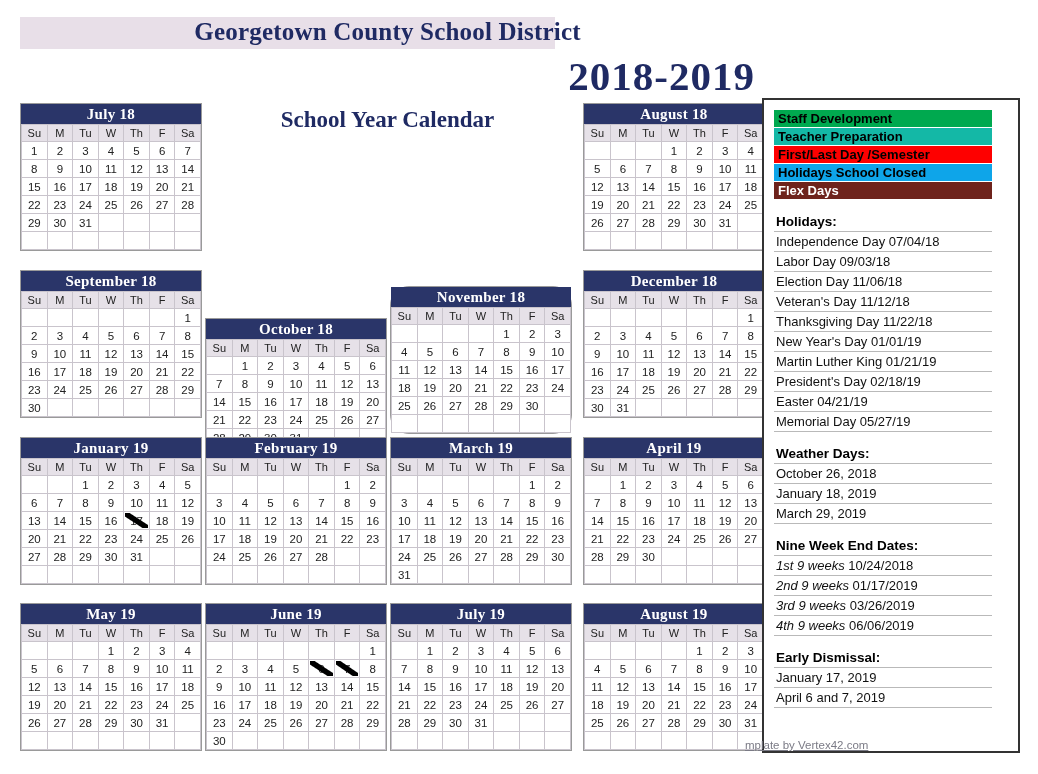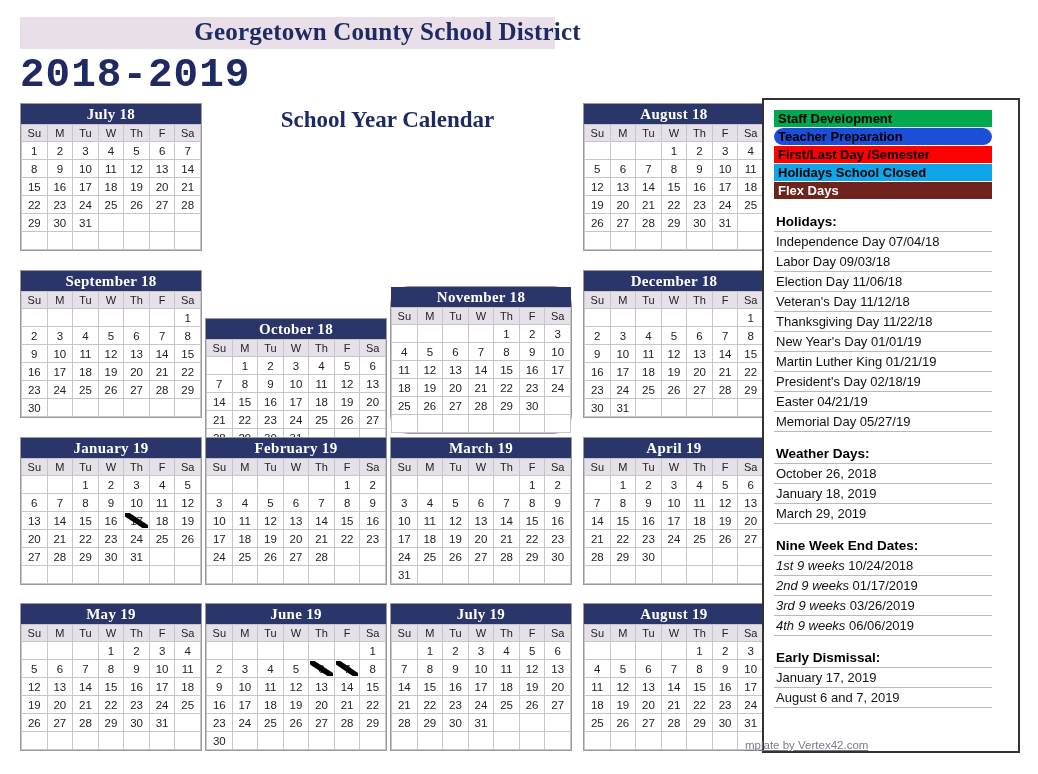--- a/index.html
+++ b/index.html
@@ -34,22 +34,22 @@
     font-weight: bold;
     font-size: 25px;
     color: #1f2a63;
     letter-spacing: 0.2px;
   }
   #school-year {
     position: absolute;
     left: 20px;
     top: 52px;
     width: 735px;
-    text-align: left;
-    font-family: Liberation Mono, monospace;
+    text-align: right;
+    font-family: Liberation Serif, serif;
     font-weight: bold;
     font-size: 41px;
     color: #1f2a63;
     letter-spacing: 1px;
   }
   #subtitle {
     position: absolute;
     left: 20px;
     top: 107px;
     width: 735px;
@@ -154,21 +154,21 @@
     font-size: 13px;
     font-weight: bold;
     color: #000;
     padding-left: 4px;
     margin-bottom: 0px;
     border-bottom: 1px solid #ffffff;
     white-space: nowrap;
     overflow: hidden;
   }
   .key-green  { background: #00a94f; }
-  .key-yellow { background: #1d4ed8; border-radius: 9px; }
+  .key-yellow { background: #14b8a6; }
   .key-red    { background: #fe0000; }
   .key-cyan   { background: #0ea5e9; }
   .key-brown  { background: #6e231c; color: #ffffff; }
 
   .spacer { height: 13px; }
 
   .sec-head {
     font-size: 13.5px;
     font-weight: bold;
     color: #000;
@@ -1250,17 +1250,17 @@
   <div id="nineweek-list">
       <div class="sec-item ital"><span>1st 9 weeks </span><span class="val">10/24/2018</span></div>
       <div class="sec-item ital"><span>2nd 9 weeks </span><span class="val">01/17/2019</span></div>
       <div class="sec-item ital"><span>3rd 9 weeks </span><span class="val">03/26/2019</span></div>
       <div class="sec-item ital"><span>4th 9 weeks </span><span class="val">06/06/2019</span></div>
     </div>
   <div class="spacer"></div>
   <div class="sec-head">Early Dismissal:</div>
   <div id="dismissal-list">
       <div class="sec-item">January 17, 2019</div>
-      <div class="sec-item">August 6 and 7, 2019</div>
+      <div class="sec-item">April 6 and 7, 2019</div>
     </div>
 </div>
 
 <div id="watermark">mplate by Vertex42.com</div>
 
 </body></html>

